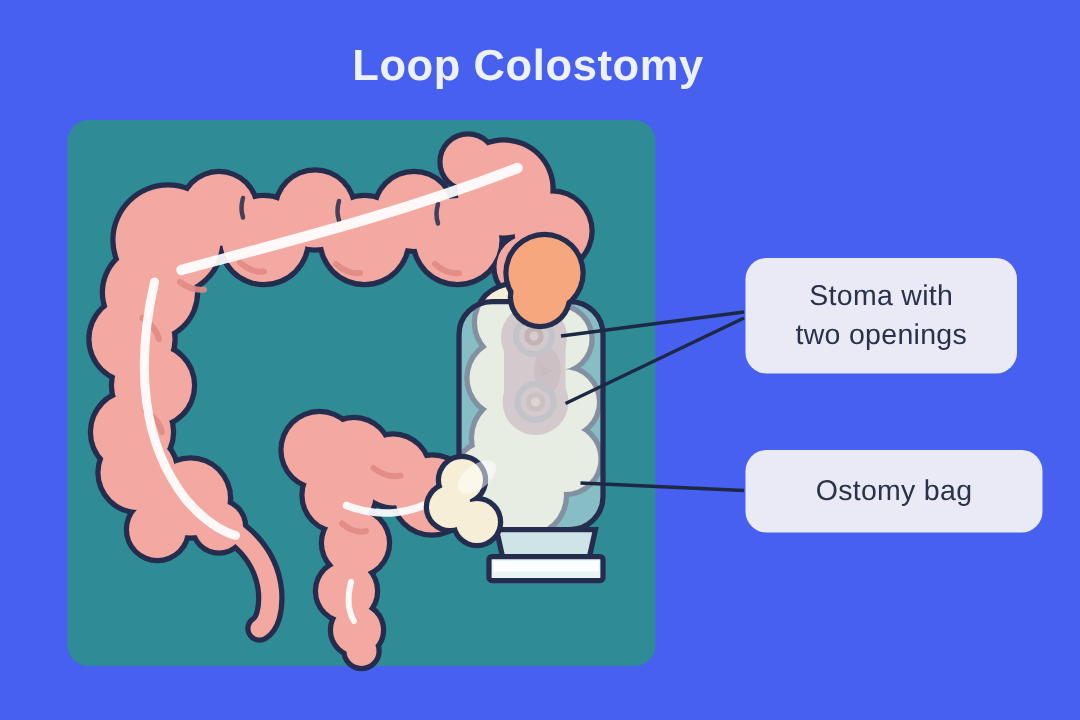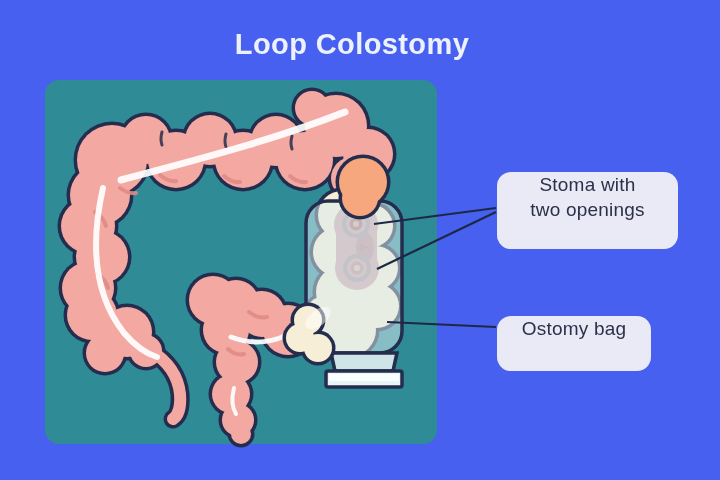--- a/index.html
+++ b/index.html
@@ -20,21 +20,21 @@
     position:absolute;left:0;right:16px;top:28px;
     text-align:center;
     font-size:29px;font-weight:700;letter-spacing:.4px;
     color:var(--title-text,#edf1fb);
   }
   .stage{position:absolute;left:0;top:0;width:720px;height:480px;}
   .label-box{
     position:absolute;
     background:var(--label-bg,#e9eaf6);
     border-radius:14px;
-    display:flex;align-items:flex-start;justify-content:center;
+    display:flex;align-items:center;justify-content:center;
     text-align:center;
     color:var(--label-text,#2b3148);
     font-size:19px;font-weight:500;line-height:1.32;letter-spacing:.2px;
   }
   .label-box span{white-space:pre-line;}
   
   .panel{fill:var(--panel,#2f8b96);}
   .ink{fill:var(--outline,#242d4e);}
   .pink{fill:var(--colon-pink,#f3a9a2);}
   .cream{fill:var(--colon-cream,#f6eed6);}
@@ -214,15 +214,15 @@
     <line class="ptr" x1="374" y1="224" x2="496" y2="208"></line>
     <line class="ptr" x1="377" y1="269" x2="496" y2="212"></line>
     <line class="ptr" x1="387" y1="322" x2="496" y2="327"></line>
   </g>
 </svg>
 
 <div class="label-box" style="left:497px;top:172px;width:181px;height:77px;">
   <span>Stoma with
 two openings</span>
 </div>
-<div class="label-box" style="left:497px;top:316px;width:154px;height:55px;">
+<div class="label-box" style="left:497px;top:300px;width:198px;height:55px;">
   <span>Ostomy bag</span>
 </div>
 
 </body></html>

